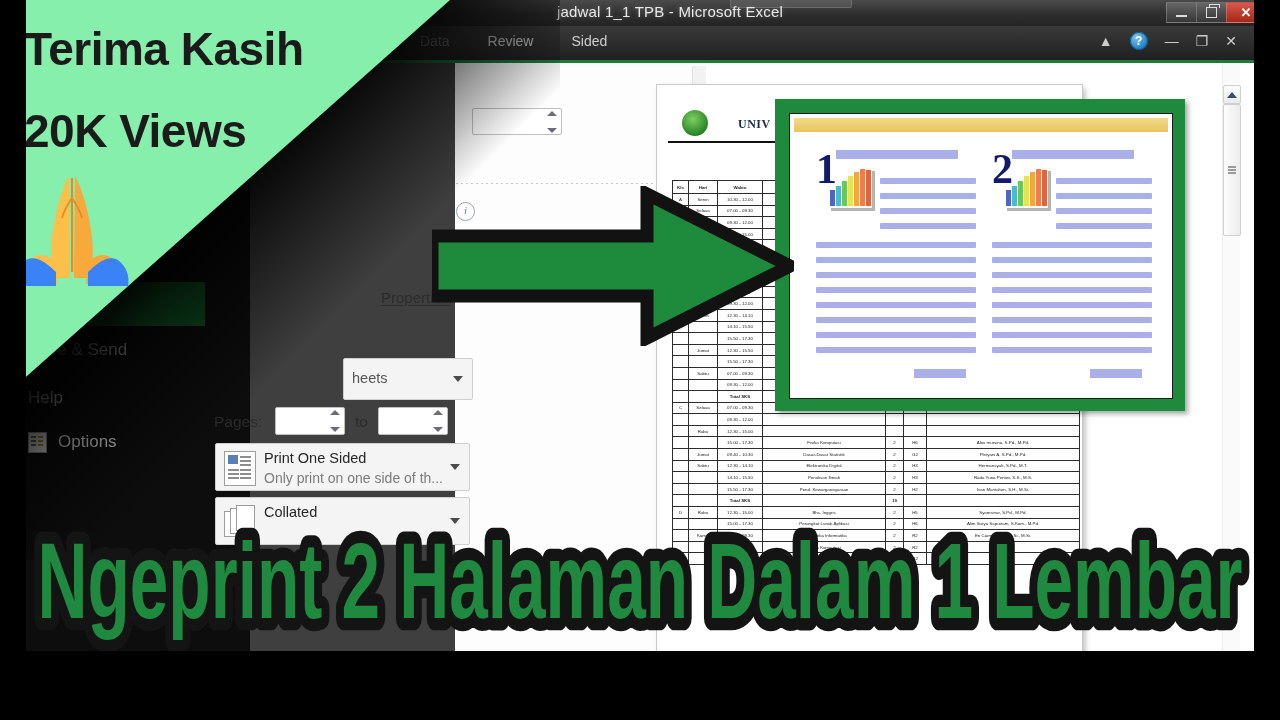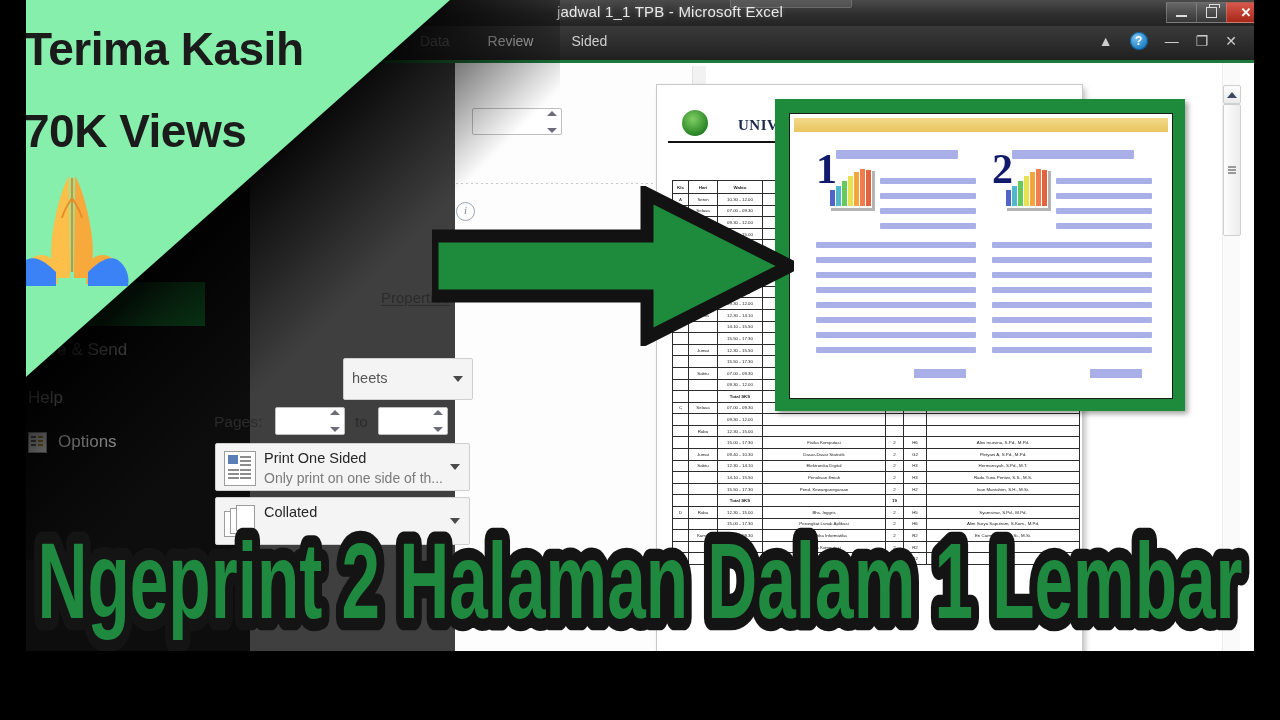--- a/index.html
+++ b/index.html
@@ -118,21 +118,21 @@
   .ico-margins:after{content:"";position:absolute;left:0;top:5px;width:30px;height:1px;
     background:repeating-linear-gradient(90deg,#b9b9b9 0 3px,transparent 3px 6px);}
   .star{position:absolute;left:9px;top:9px;font-size:15px;color:#e0c14a;line-height:1;}
 
   
   .preview{position:absolute;left:706px;top:63px;width:549px;height:657px;background:#fff;}
   .sheetpage{position:absolute;left:657px;top:85px;width:425px;height:585px;background:#fff;
     box-shadow:0 0 0 1px #c9c9c9, 3px 3px 6px rgba(0,0,0,.28);}
   .doc-logo{position:absolute;left:682px;top:110px;width:26px;height:26px;border-radius:50%;
     background:radial-gradient(circle at 42% 35%,#7fcf63,#2f8a2a 65%,#15601a);}
-  .doc-head{position:absolute;left:738px;top:117px;font-size:15px;font-weight:bold;color:#1b2a4a;
+  .doc-head{position:absolute;left:738px;top:117px;font-size:12px;font-weight:bold;color:#1b2a4a;
     font-family:"Liberation Serif",serif;letter-spacing:.5px;}
   .doc-rule{position:absolute;left:668px;top:141px;width:404px;height:2px;background:#111;}
 
   
   table.sched{position:absolute;left:672px;top:180px;border-collapse:collapse;
     font-size:4.4px;color:#1b1b1b;font-family:"Liberation Sans",sans-serif;background:#fff;}
   table.sched td,table.sched th{border:.6px solid #2c2c2c;padding:0 1px;height:10.6px;
     text-align:center;white-space:nowrap;overflow:hidden;}
   .c-kls{width:13px;}.c-hari{width:26px;}.c-wkt{width:42px;}
   .c-mk{width:120px;}.c-sks{width:15px;}.c-rg{width:20px;}.c-dsn{width:150px;}
@@ -743,21 +743,21 @@
 
   <div class="arrowwrap">
     <svg width="362" height="160" viewBox="0 0 362 160">
       <path d="M0,50 L215,50 L215,8 L358,80 L215,152 L215,110 L0,110 Z" fill="#1d8a3c" stroke="#121212" stroke-width="13" stroke-linejoin="miter"></path>
     </svg>
   </div>
 
   <div class="diag-shadow"></div>
   <div class="tri">
     <div class="tri-t1">Terima Kasih</div>
-    <div class="tri-t2">70K Views</div>
+    <div class="tri-t2">20K Views</div>
     <div class="emoji">
       <svg width="120" height="122" viewBox="0 0 120 122">
         <path d="M57,8 C52,16 46,34 42,56 C38,78 38,96 44,110 L58,110 Z" fill="#fcbf49"></path>
         <path d="M63,8 C68,16 74,34 78,56 C82,78 82,96 76,110 L62,110 Z" fill="#f8a93c"></path>
         <path d="M60,10 L60,104" stroke="#e08d2a" stroke-width="2.2" fill="none"></path>
         <path d="M60,30 C56,36 52,42 50,50" stroke="#e08d2a" stroke-width="1.8" fill="none"></path>
         <path d="M60,30 C64,36 68,42 70,50" stroke="#e08d2a" stroke-width="1.8" fill="none"></path>
         <path d="M44,96 C38,86 26,84 18,92 C10,100 8,108 10,116 L46,116 Z" fill="#fcbf49"></path>
         <path d="M76,96 C82,86 94,84 102,92 C110,100 112,108 110,116 L74,116 Z" fill="#f8a93c"></path>
         <path d="M14,92 C6,98 2,108 4,118 L44,118 L44,104 C36,96 24,86 14,92 Z" fill="#3b82f6"></path>

